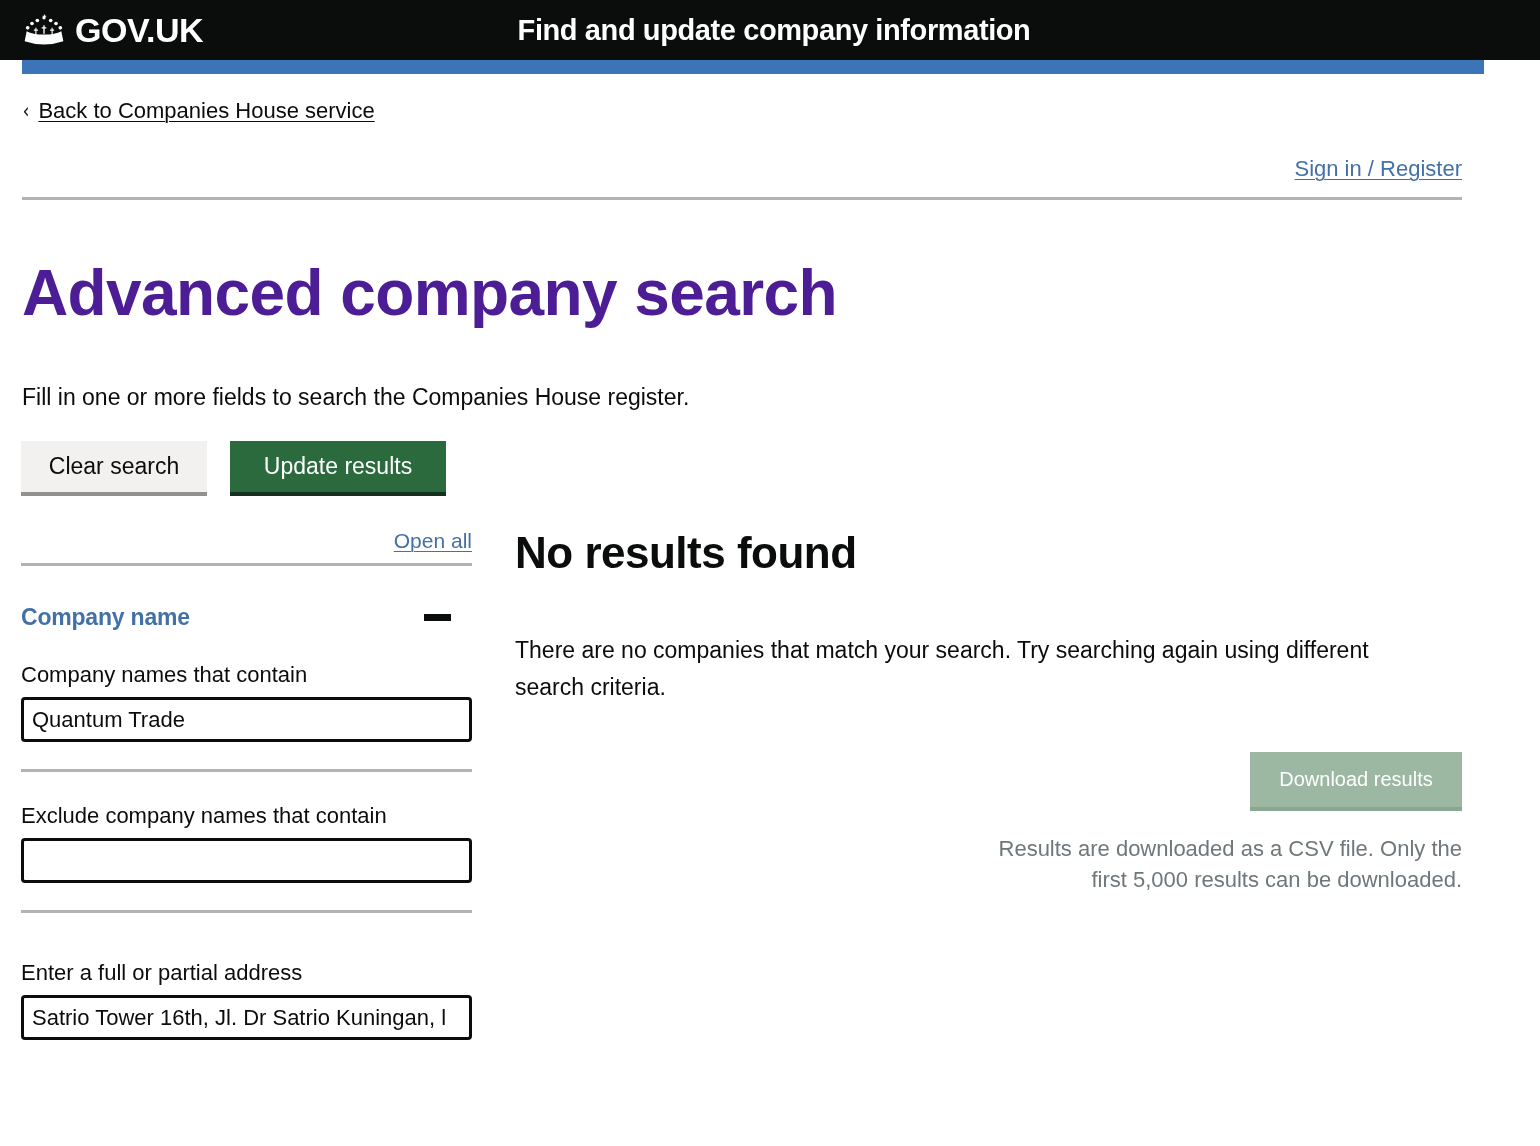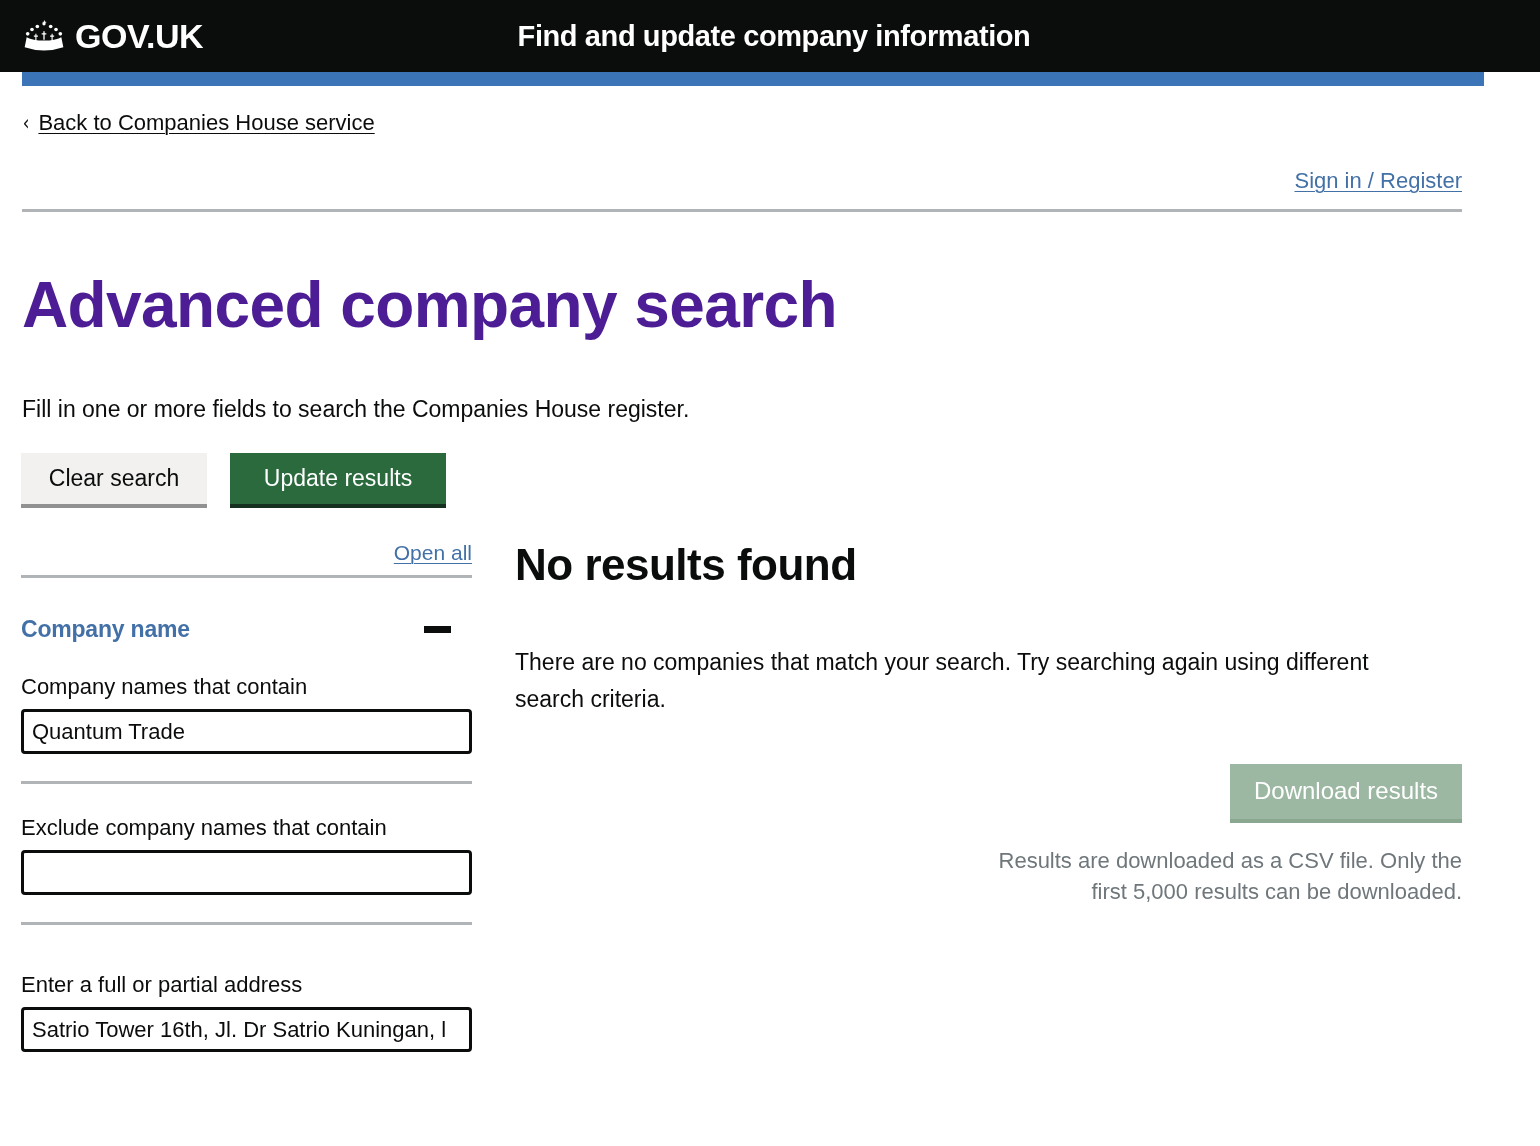--- a/index.html
+++ b/index.html
@@ -14,21 +14,21 @@
   body {
     width: 1540px;
     height: 1146px;
     overflow: hidden;
     position: relative;
   }
 
   
   .govuk-header {
     background: #0b0c0c;
-    height: 72px;
+    height: 60px;
     position: relative;
     display: flex;
     align-items: center;
   }
   .header-logo {
     display: flex;
     align-items: center;
     gap: 9px;
     margin-left: 22px;
     text-decoration: none;
@@ -259,22 +259,22 @@
   }
   .download-row {
     margin-top: 46px;
     display: flex;
     justify-content: flex-end;
   }
   .btn-download {
     background: #9cb8a2;
     color: #ffffff;
     height: 59px;
-    width: 232px;
-    font-size: 24px;
+    width: 212px;
+    font-size: 20px;
     border-bottom: 4px solid #8aa790;
     cursor: default;
   }
   .download-note {
     margin-top: 22px;
     font-size: 22px;
     line-height: 1.42;
     color: #6f777b;
     text-align: right;
     margin-left: auto;

